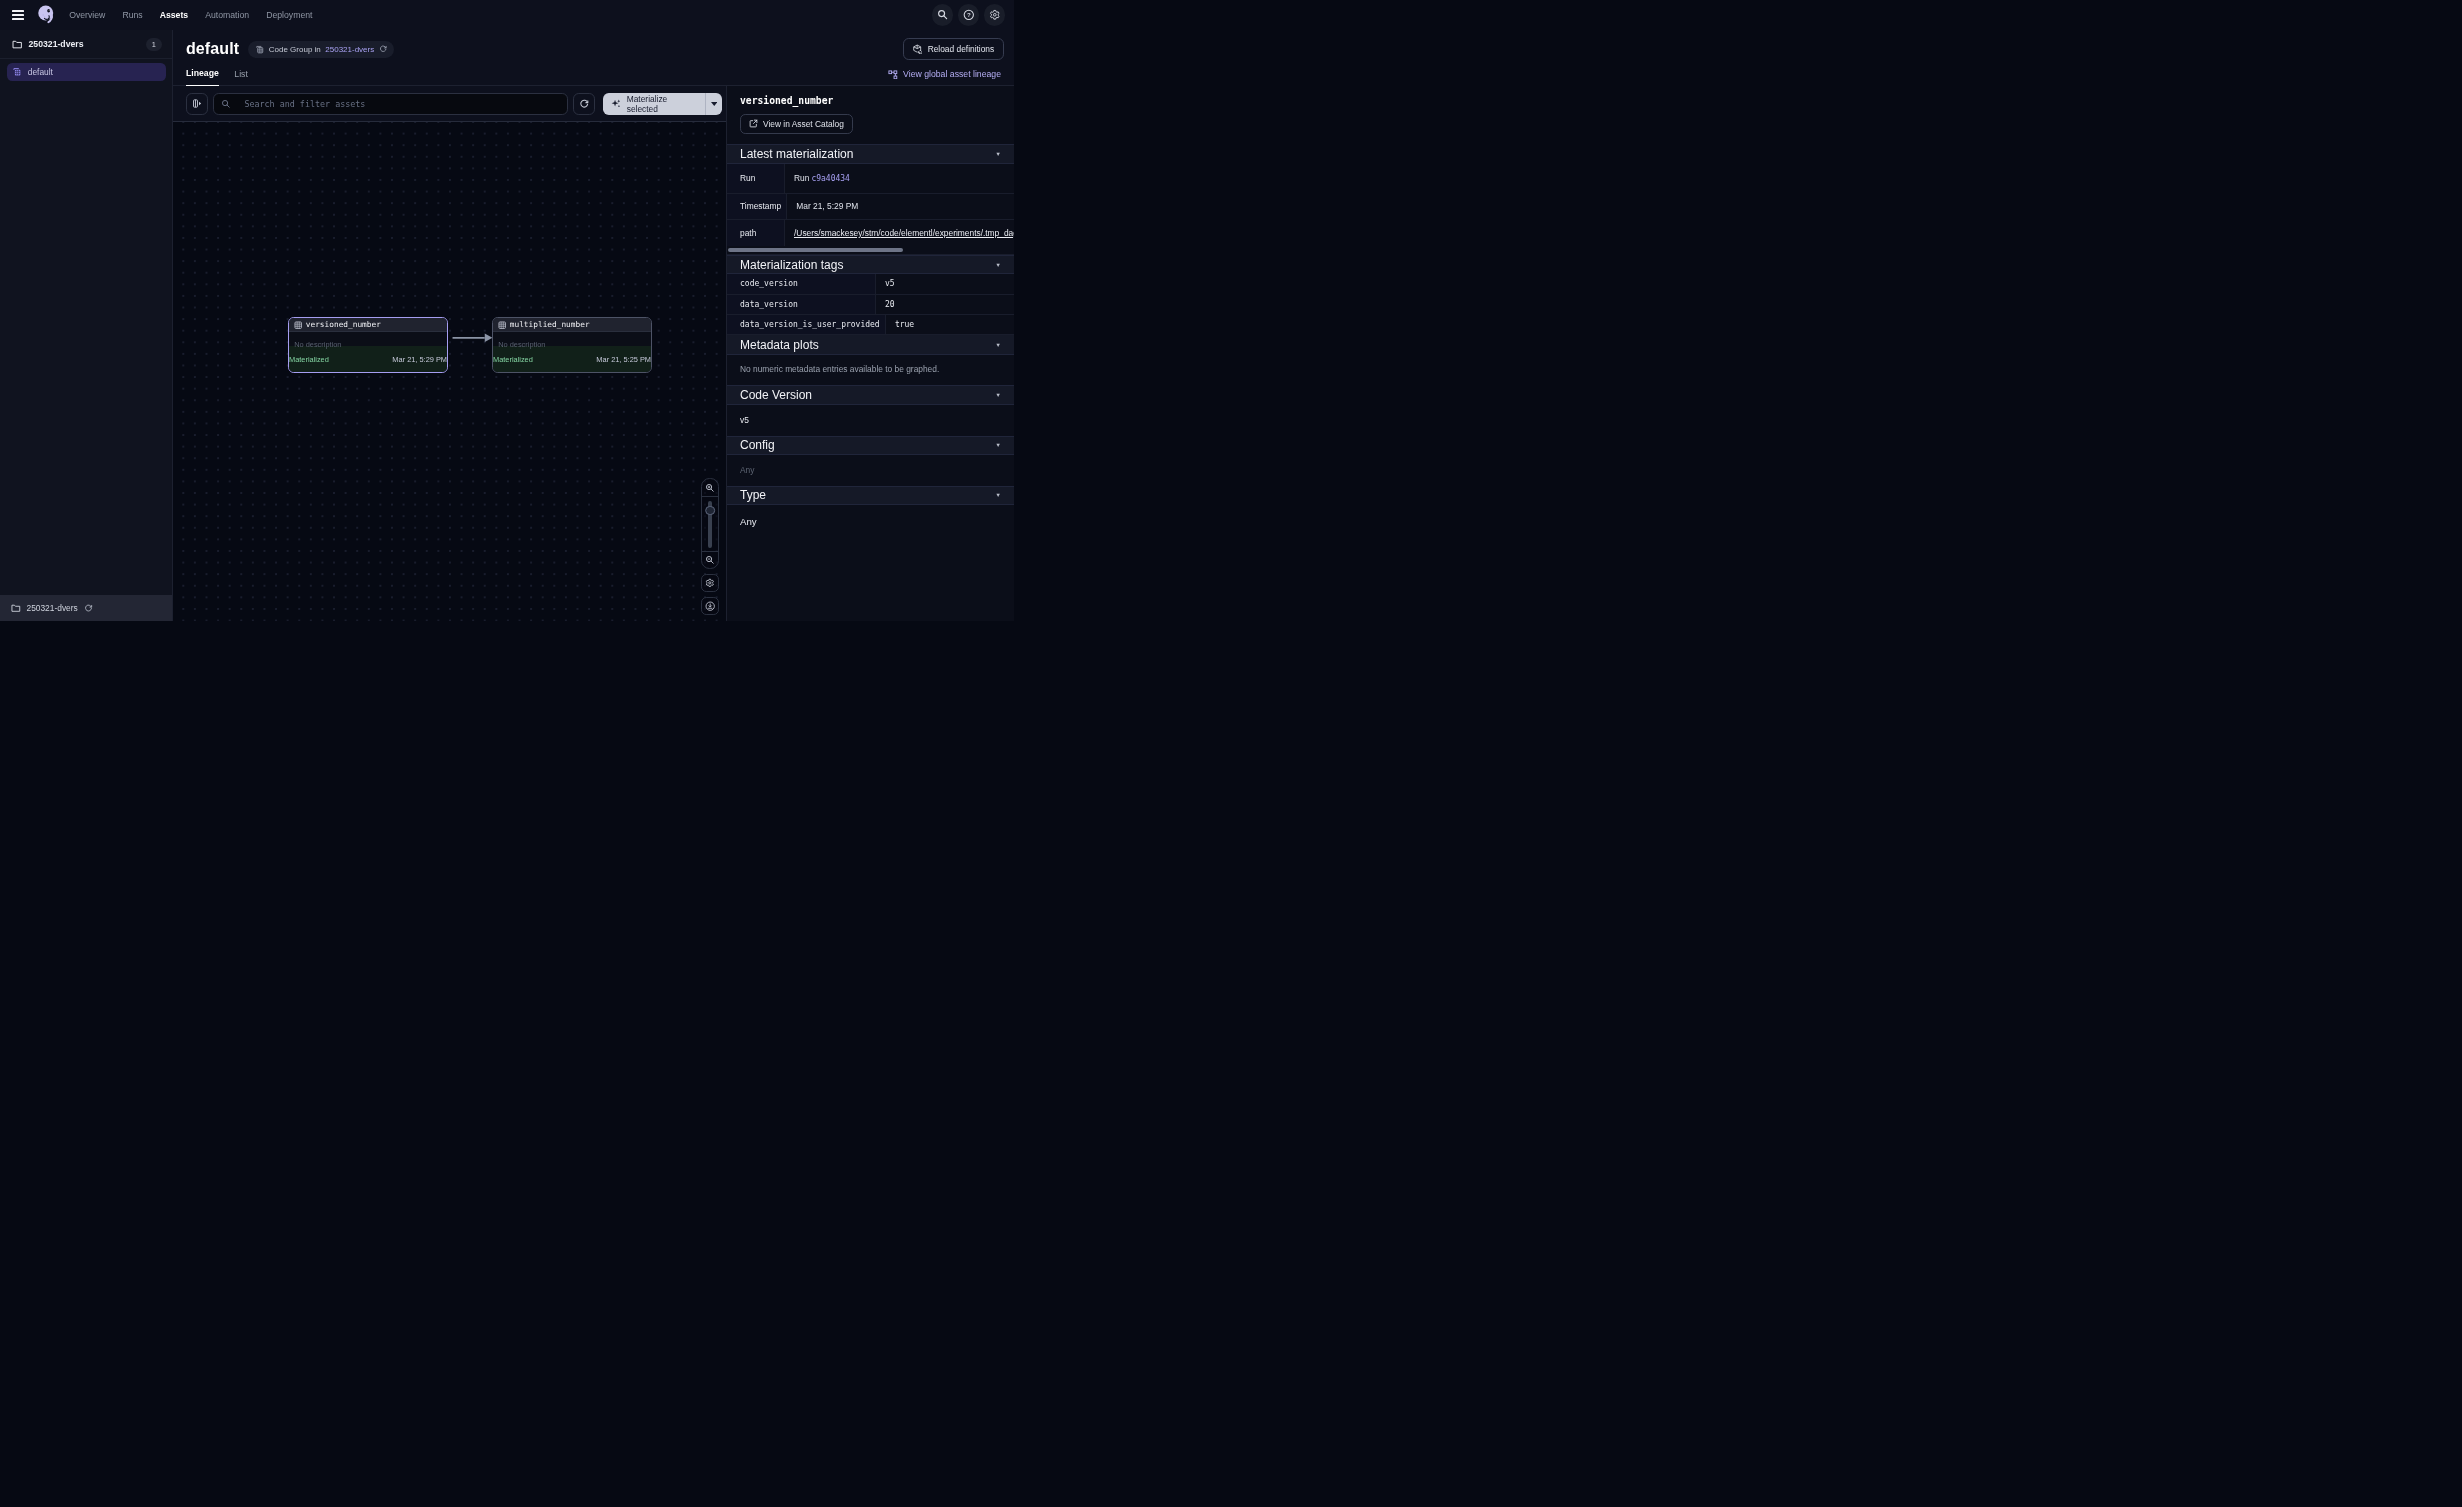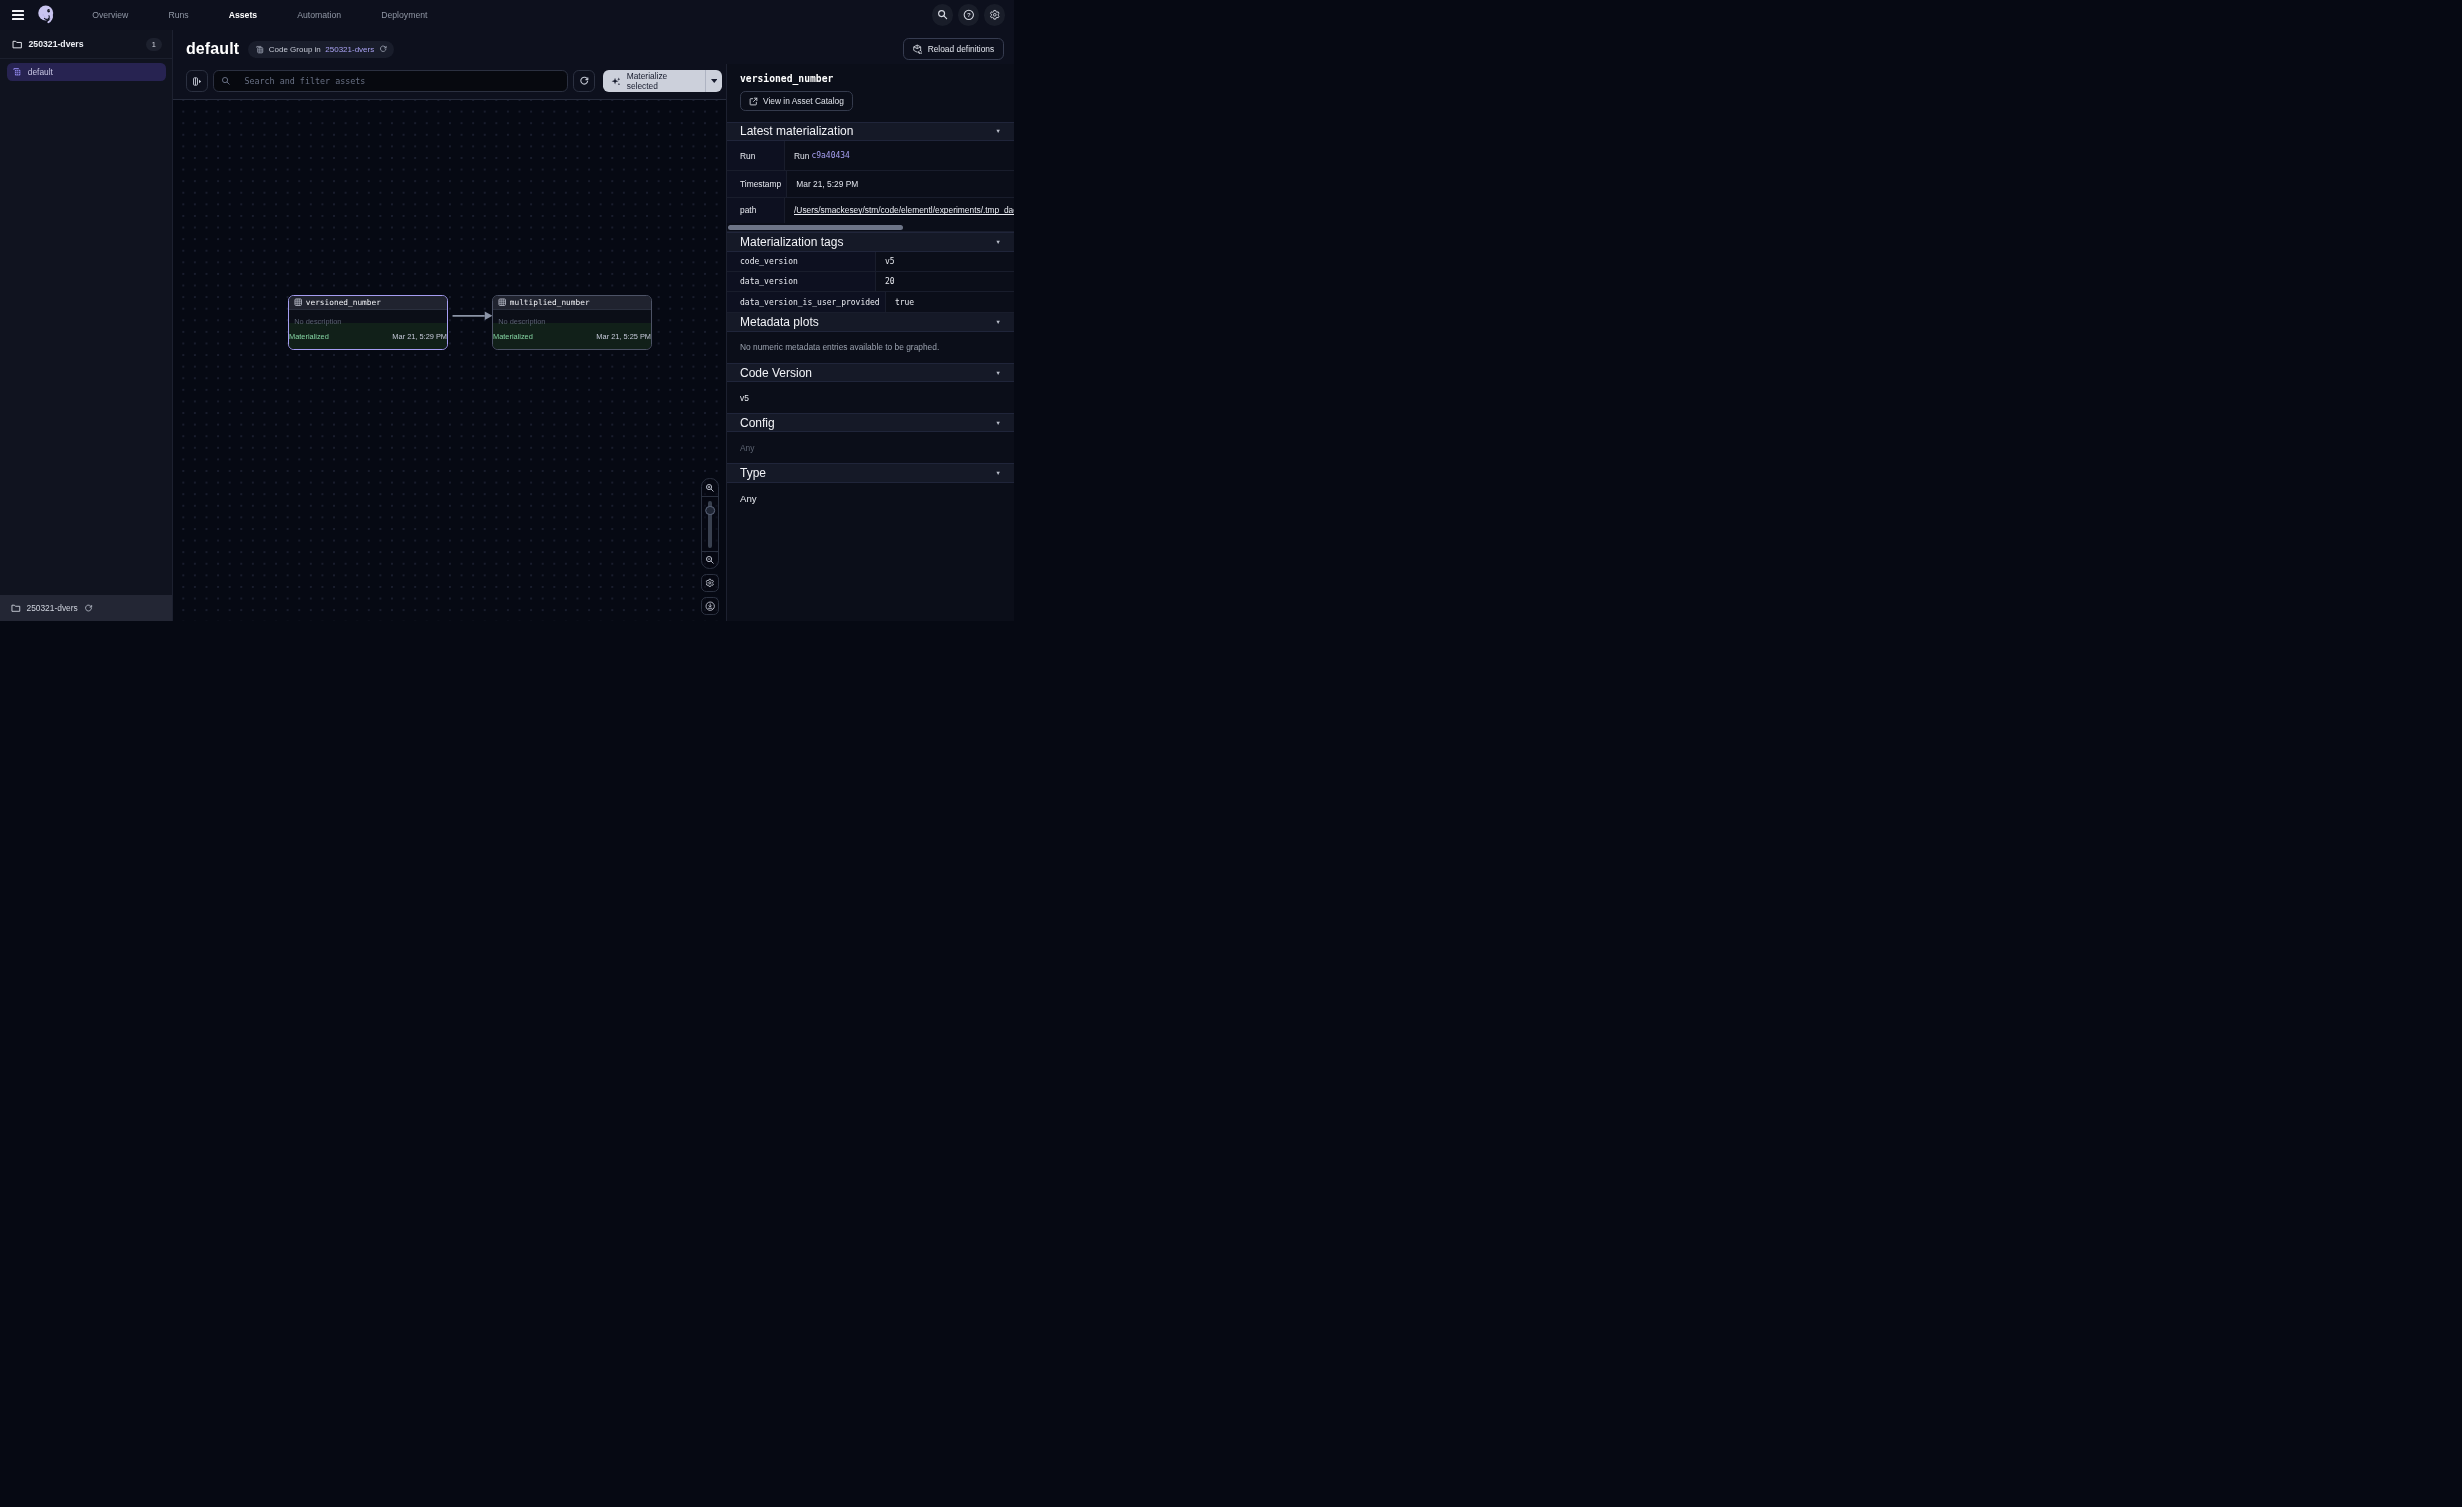--- a/index.html
+++ b/index.html
@@ -6,21 +6,21 @@
   html,body { width:1014px; height:621px; background:#060913; font-family:"Liberation Sans",sans-serif; overflow:hidden; }
   .app { width:1014px; height:621px; display:flex; flex-direction:column; background:#0d101d; }
   .mono { font-family:"DejaVu Sans Mono","Liberation Mono",monospace; }
 
   
   .topnav { height:30px; flex:0 0 30px; display:flex; align-items:center; padding:0 9px; background:#0d101d; }
   .hamburger { width:22px; height:22px; display:flex; flex-direction:column; justify-content:center; gap:2.6px; cursor:pointer; margin-right:5.2px; }
   .hamburger span { display:block; width:12.3px; height:1.7px; background:#f2f3f7; border-radius:0.6px; margin-left:2.6px; }
   .logo { width:21.4px; height:21.4px; margin-right:11.6px; }
   .navitems { display:flex; align-items:center; gap:17px; }
-  .navitem { font-size:8.7px; color:#8f96a4; font-weight:500; cursor:pointer;margin-left:23px; }
+  .navitem { font-size:8.7px; color:#8f96a4; font-weight:500; cursor:pointer; }
   .navitem.active { color:#ffffff; font-weight:700; }
   .topnav-right { margin-left:auto; display:flex; align-items:center; gap:4.5px; }
   .circ-btn { width:21.4px; height:21.4px; border-radius:50%; background:#191d29; display:flex; align-items:center; justify-content:center; cursor:pointer; }
 
   
   .body-row { flex:1; display:flex; min-height:0; }
 
   
   .sidebar { width:173px; flex:0 0 173px; background:#10131f; border-right:0.6px solid #1d2130; display:flex; flex-direction:column; }
   .side-group-row { display:flex; align-items:center; gap:6.5px; padding:7.8px 10.4px 7.8px 11.6px; border-bottom:0.6px solid #1b1f2d; }
@@ -227,20 +227,35 @@
         <button class="reload-btn">
           <svg width="10.4" height="10.4" viewBox="0 0 18 18">
               <path d="M9 1.8 15 5v6l-2.2 1.2M9 1.8 3 5v6l6 3.2 1-0.5M9 1.8V8M3 5l6 3 6-3" fill="none" stroke="#dfe2ea" stroke-width="1.4" stroke-linejoin="round"></path>
               <path d="M14.8 11.2a3 3 0 1 1-3 4.4" fill="none" stroke="#dfe2ea" stroke-width="1.4" stroke-linecap="round"></path>
               <path d="M11.3 13.2l.3 2.3 2.2-.5" fill="none" stroke="#dfe2ea" stroke-width="1.4" stroke-linecap="round" stroke-linejoin="round"></path>
             </svg>
           <span>Reload definitions</span>
         </button>
       </div>
 
+      <div class="tabsrow">
+        <span class="tab active">Lineage</span>
+        <span class="tab inactive">List</span>
+        <span class="global-link">
+          <svg width="9.7" height="9.7" viewBox="0 0 16 16">
+              <g fill="none" stroke="#b5aef4" stroke-width="1.5">
+                <rect x="1.5" y="1.5" width="4.5" height="4.5"></rect>
+                <rect x="10" y="1.5" width="4.5" height="4.5"></rect>
+                <rect x="10" y="10" width="4.5" height="4.5"></rect>
+                <path d="M6 3.7h4M12.2 6v4"></path>
+              </g>
+            </svg>
+          <span>View global asset lineage</span>
+        </span>
+      </div>
 
       <div class="content-row">
 
         <div class="canvas-col">
           <div class="toolbar">
             <div class="tool-btn">
               <svg width="11" height="11" viewBox="0 0 18 18">
                   <rect x="2.5" y="3" width="6.5" height="12" rx="1.5" fill="none" stroke="#c6cad6" stroke-width="1.5"></rect>
                   <line x1="5.7" y1="3" x2="5.7" y2="15" stroke="#c6cad6" stroke-width="1.5"></line>
                   <path d="M11.5 6.2 15 9l-3.5 2.8z" fill="#c6cad6"></path>

